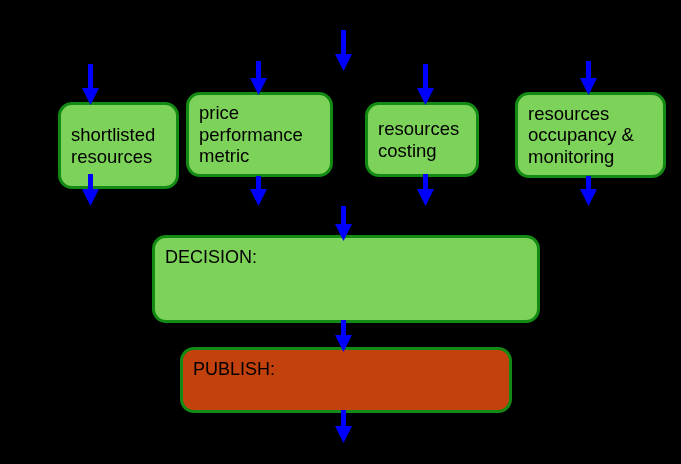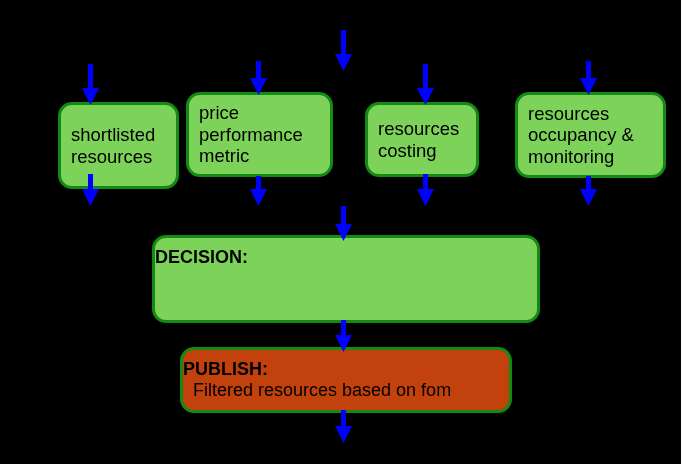--- a/index.html
+++ b/index.html
@@ -36,22 +36,22 @@
   .node.small {
     font-size: 18.5px;
   }
   .node.wide {
     font-size: 18px;
     justify-content: flex-start;
     padding-top: 9px;
   }
   .node .head {
     display: block;
-    font-weight: bold;
-    padding: 0 0;
+    font-weight: normal;
+    padding: 0 10px;
   }
   .arrow {
     position: absolute;
   }
   .arrow svg {
     display: block;
     overflow: visible;
   }
 </style>
 </head>
@@ -75,21 +75,20 @@
       <div class="node small" style="left: 515px; top: 92px; width: 151px; height: 86px; background: rgb(125, 210, 90); border-color: rgb(19, 138, 19); color: rgb(0, 0, 0);">
         <span class="txt">resources
 occupancy &amp;
 monitoring</span>
       </div>
       <div class="node wide" style="left: 152px; top: 235px; width: 388px; height: 88px; background: rgb(125, 210, 90); border-color: rgb(19, 138, 19); color: rgb(0, 0, 0);">
         <span class="head">DECISION:</span>
       </div>
       <div class="node wide" style="left: 180px; top: 347px; width: 332px; height: 66px; background: #c2410c; border-color: rgb(19, 138, 19); color: rgb(0, 0, 0);">
         <span class="head">PUBLISH:</span>
-        <span class="txt">Filtered resources based on fom</span>
       </div>
     </div>
   <div id="arrows-layer">
       <div class="arrow" style="left: 334.5px; top: 30px; width: 17px; height: 41px;">
         <svg width="17" height="41" viewBox="0 0 17 41">
           <rect x="6" y="0" width="5" height="28" fill="#0000FF"></rect>
           <polygon points="0,24 17,24 8.5,41" fill="#0000FF"></polygon>
         </svg>
       </div>
       <div class="arrow" style="left: 81.5px; top: 64px; width: 17px; height: 41px;">

